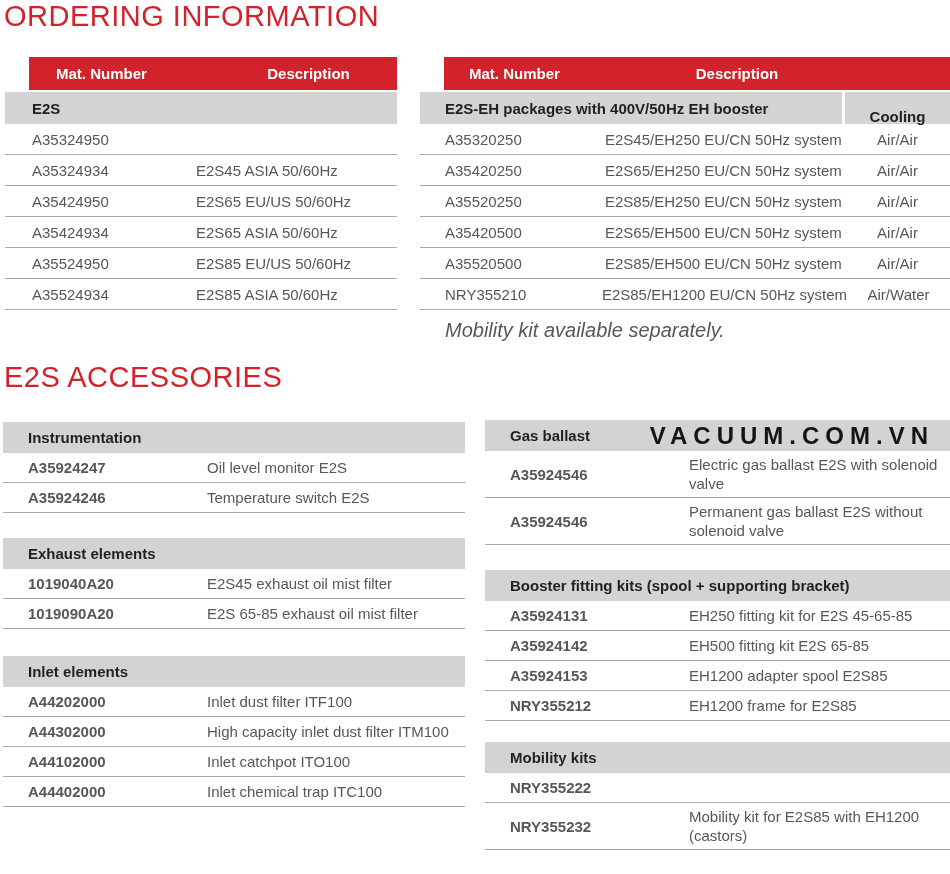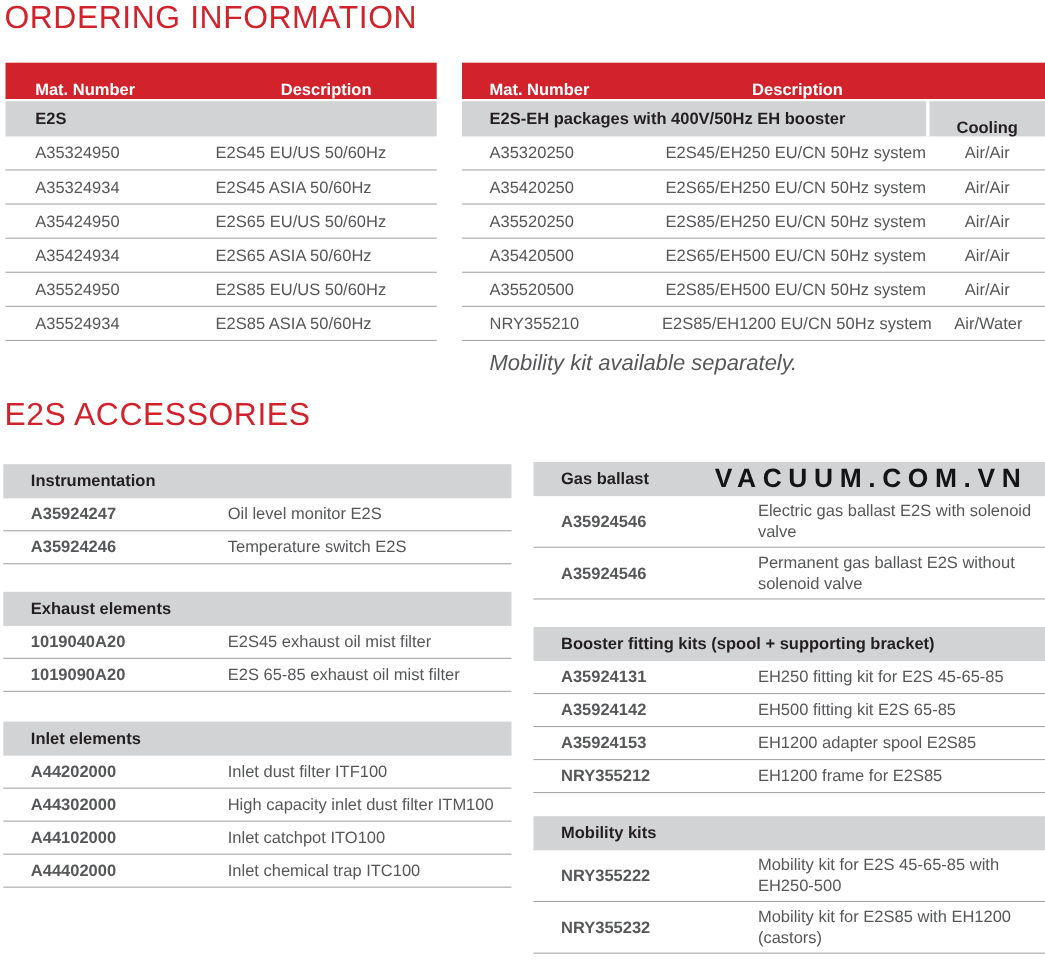--- a/index.html
+++ b/index.html
@@ -10,22 +10,22 @@
   .big-title { position:absolute; left:4px; color:#d2232c; font-size:29px;
     font-weight:400; letter-spacing:0.5px; line-height:1; white-space:nowrap; }
   #title-ordering { top:2px; }
   #title-accessories { top:363px; }
 
   
   .otable { position:absolute; top:57px; font-size:15px; color:#565759; }
   #otable-left  { left:5px;   width:392px; }
   #otable-right { left:420px; width:530px; }
 
-  .thead { display:flex; align-items:flex-end; height:33px; background:#d2232c;
-    color:#fff; font-weight:bold; }
+  .thead { display:flex; align-items:center; height:33px; background:#d2232c;
+    color:#fff; font-weight:bold;margin-left:24px; }
   .subhead { display:flex; align-items:center; height:34px; background:#d2d3d5;
     border-top:2px solid #fff; color:#231f20; font-weight:bold; }
   .trow { display:flex; align-items:center; height:31px;
     border-bottom:1px solid #a6a7a9; }
 
   .cell { white-space:nowrap; }
   .c-mat   { width:191px; padding-left:27px; }
   .c-desc  { flex:1; }
   .c-desc.center { text-align:center; }
   #otable-right .c-mat { width:185px; padding-left:25px; }
@@ -71,21 +71,20 @@
   <div class="otable" id="otable-left">
     <div class="thead">
       <div class="cell c-mat">Mat. Number</div>
       <div class="cell c-desc center">Description</div>
     </div>
     <div class="subhead">
       <div class="cell c-group">E2S</div>
     </div>
     <div class="trow">
       <div class="cell c-mat">A35324950</div>
-      <div class="cell c-desc">E2S45 EU/US 50/60Hz</div>
     </div>
     <div class="trow">
       <div class="cell c-mat">A35324934</div>
       <div class="cell c-desc">E2S45 ASIA 50/60Hz</div>
     </div>
     <div class="trow">
       <div class="cell c-mat">A35424950</div>
       <div class="cell c-desc">E2S65 EU/US 50/60Hz</div>
     </div>
     <div class="trow">
@@ -228,21 +227,20 @@
       <div class="acc-row">
         <div class="a-mat">NRY355212</div>
         <div class="a-desc">EH1200 frame for E2S85</div>
       </div>
     </div>
 
     <div class="acc-table">
       <div class="acc-head">Mobility kits</div>
       <div class="acc-row">
         <div class="a-mat">NRY355222</div>
-        <div class="a-desc">Mobility kit for E2S 45-65-85 with EH250-500</div>
       </div>
       <div class="acc-row">
         <div class="a-mat">NRY355232</div>
         <div class="a-desc">Mobility kit for E2S85 with EH1200 (castors)</div>
       </div>
     </div>
   </div>
 
 </div>
 

